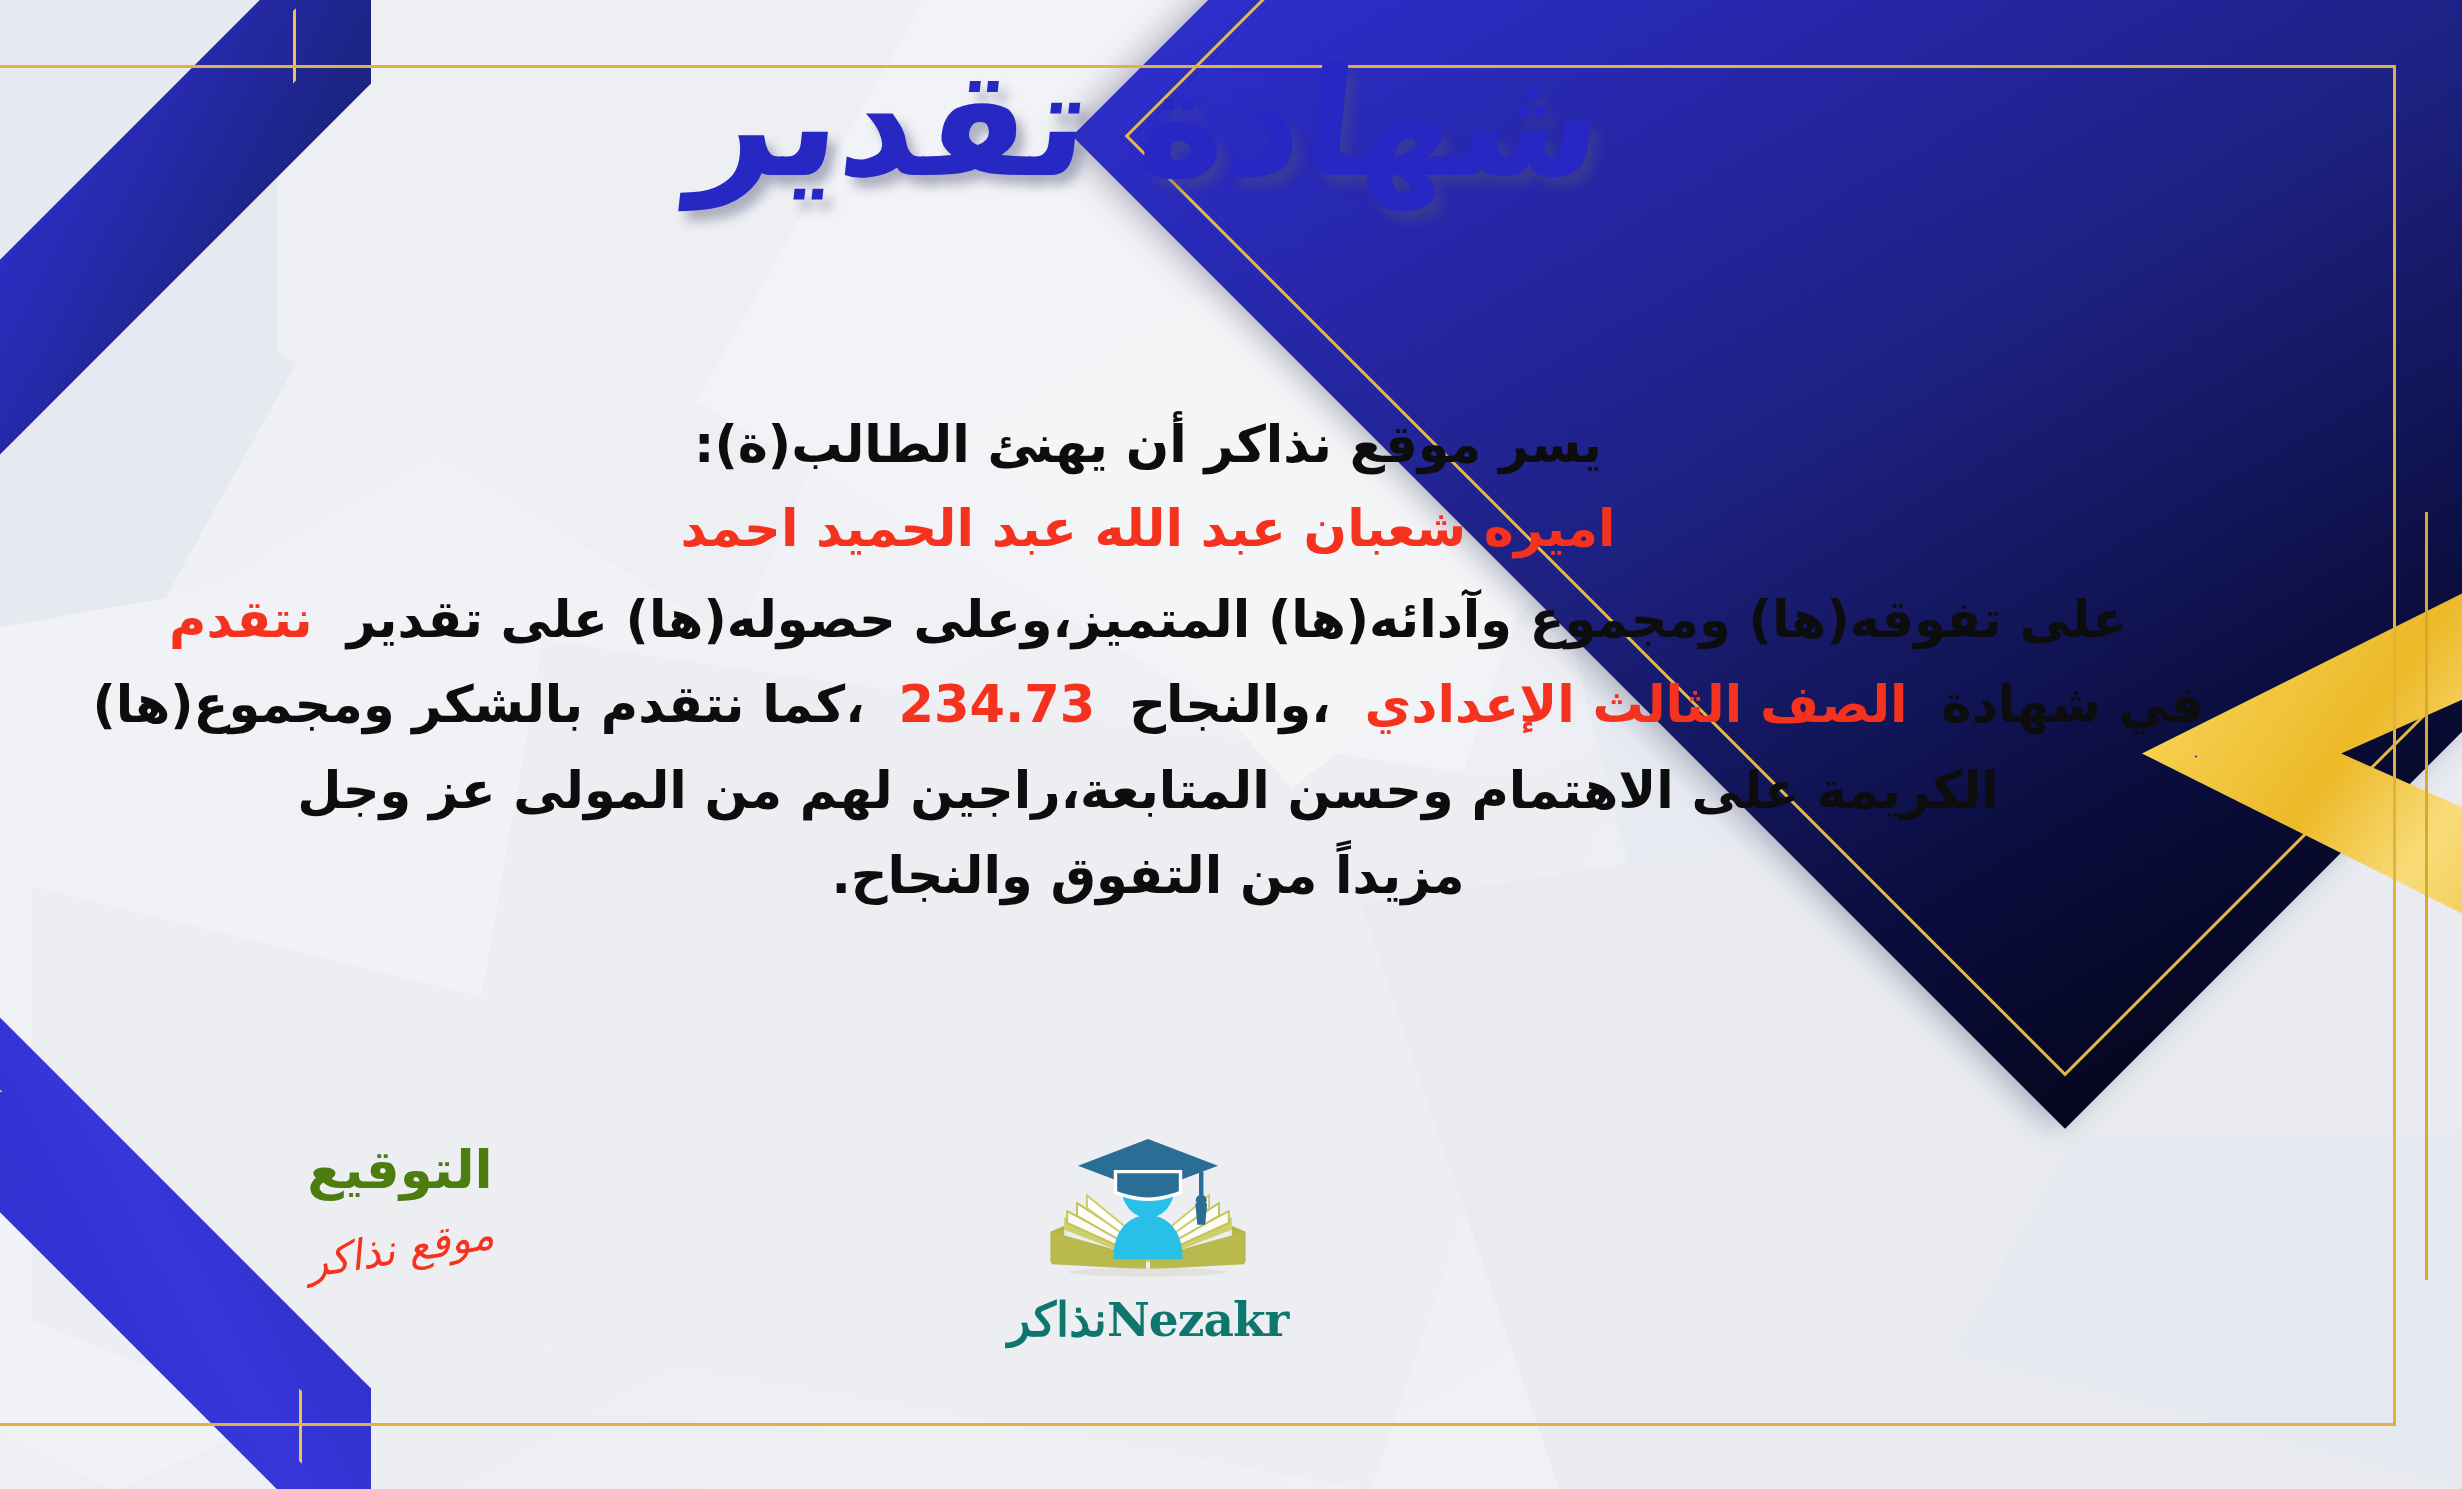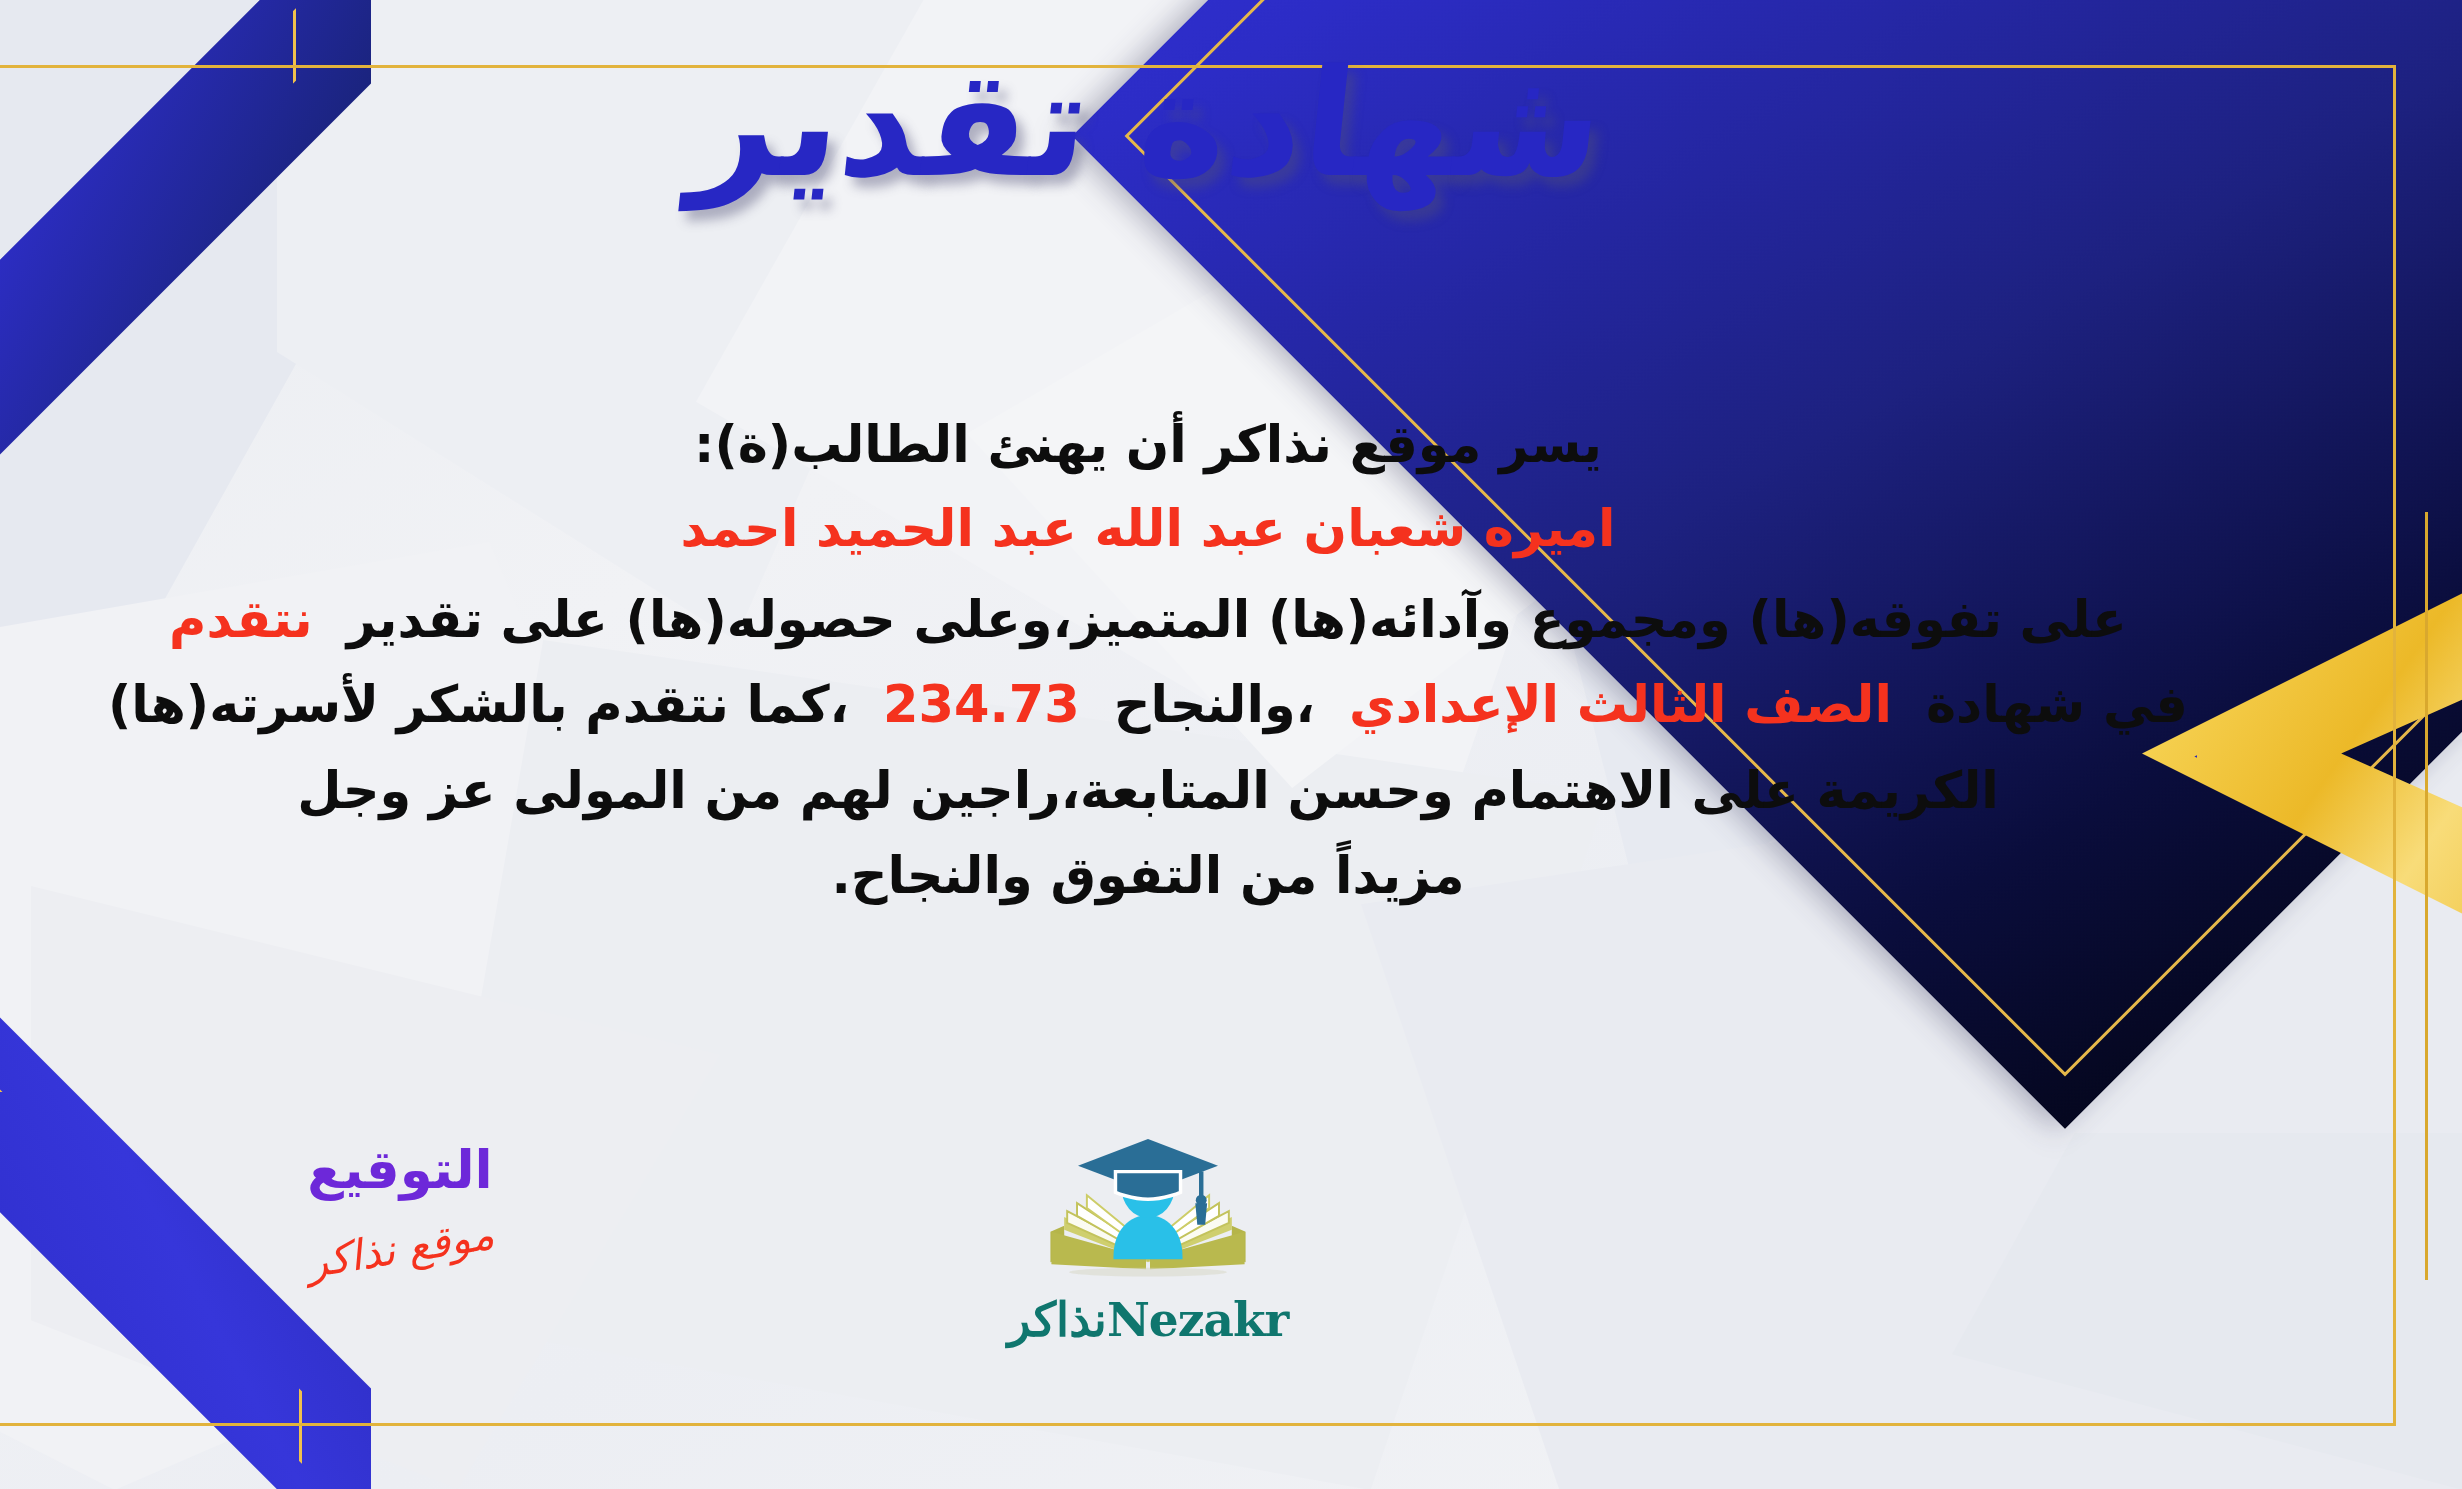--- a/index.html
+++ b/index.html
@@ -156,21 +156,21 @@
   .gap{display:inline-block;width:34px;}
 
   
   .sig{
     position:absolute;
     left:374px;
     top:1143px;
     width:384px;
     text-align:center;
   }
-  .sig-label{font-size:53px;font-weight:600;color:#6d28d9;line-height:1;}
+  .sig-label{font-size:53px;font-weight:600;color:#4d7c0f;line-height:1;}
   .sig-mark{
     margin-top:27.6px;
     font-family:"DejaVu Serif","Liberation Serif",serif;
     font-size:42px;
     color:#f5321e;
     font-style:italic;
     transform:rotate(-9deg);
     display:inline-block;
     letter-spacing:1px;
   }
@@ -234,21 +234,21 @@
 
       <p class="line">يسر موقع نذاكر أن يهنئ الطالب(ة):</p>
 
       <p class="nm">اميره شعبان عبد الله عبد الحميد احمد</p>
 
       <p class="line">
         <span>على تفوقه(ها) ومجموع وآدائه(ها) المتميز،وعلى حصوله(ها) على تقدير</span><span class="gap"></span><span class="red">نتقدم</span>
       </p>
 
       <p class="line">
-        <span>في شهادة</span><span class="gap"></span><span class="red">الصف الثالث الإعدادي</span><span class="gap"></span><span>،والنجاح</span><span class="gap"></span><span class="red">234.73</span><span class="gap"></span><span>،كما نتقدم بالشكر لأسرته(ها)</span>
+        <span>في شهادة</span><span class="gap"></span><span class="red">الصف الثالث الإعدادي</span><span class="gap"></span><span>،والنجاح</span><span class="gap"></span><span class="red">234.73</span><span class="gap"></span><span>،كما نتقدم بالشكر ومجموع(ها)</span>
       </p>
 
       <p class="line">الكريمة على الاهتمام وحسن المتابعة،راجين لهم من المولى عز وجل</p>
 
       <p class="line">مزيداً من التفوق والنجاح.</p>
     </div>
 
     <div class="sig">
       <div class="sig-label">التوقيع</div>
       <div class="sig-mark">موقع نذاكر</div>

